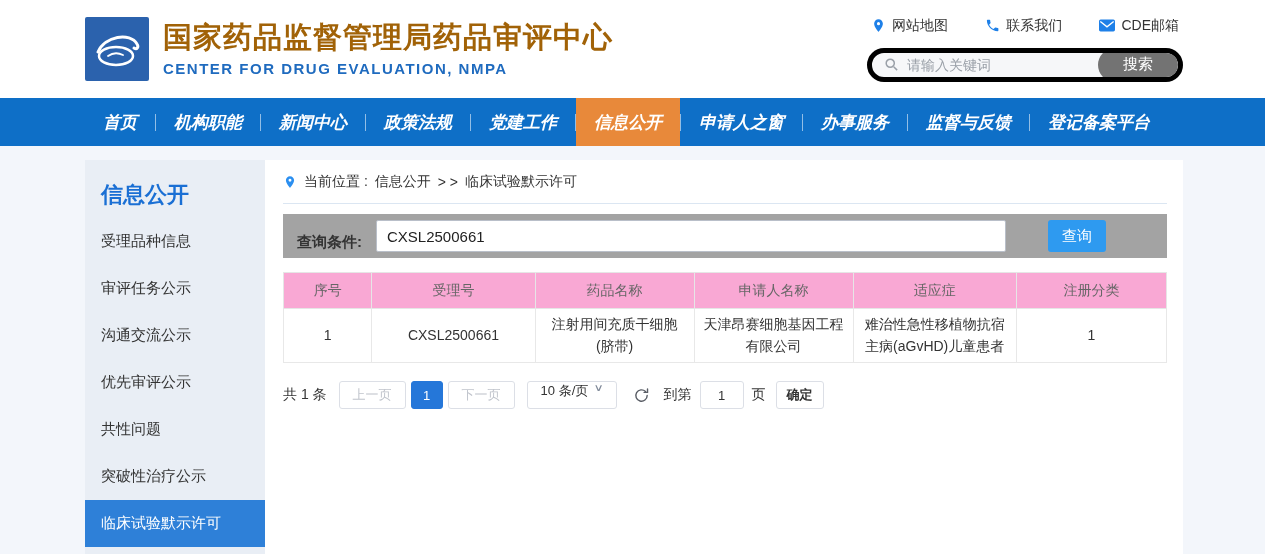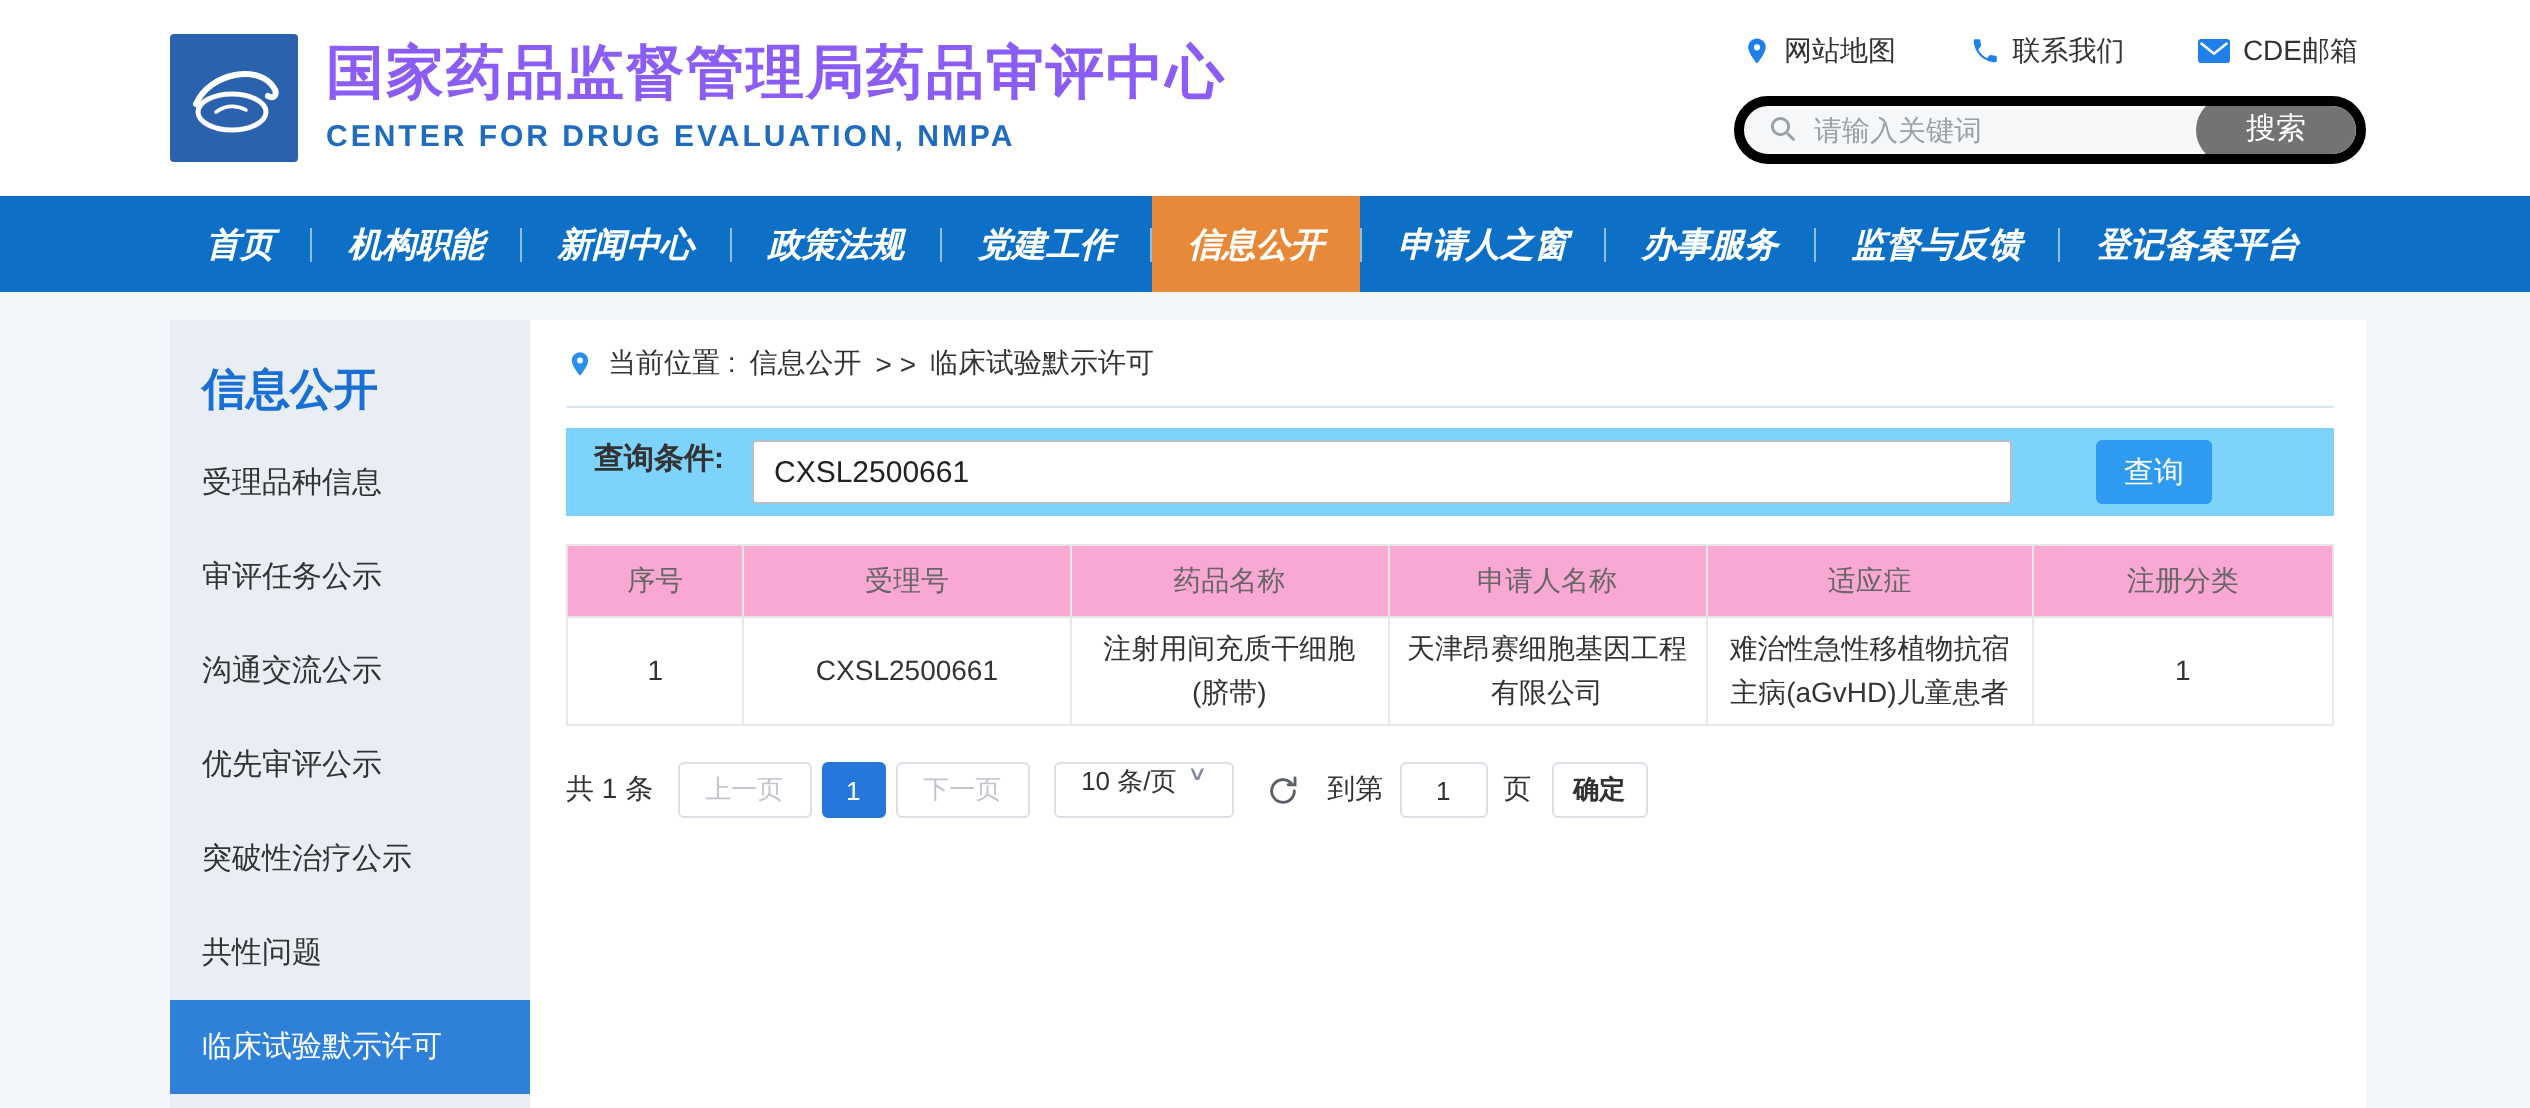--- a/index.html
+++ b/index.html
@@ -6,21 +6,21 @@
   html,body { width:1265px; height:554px; overflow:hidden; background:#f3f6fb;
     font-family:"Liberation Sans","DejaVu Sans",sans-serif; }
 
   
   .header { background:#fff; height:98px; }
   .header-inner { width:1098px; margin-left:85px; height:100%;
     display:flex; align-items:center; }
   .logo-block { display:flex; align-items:center; }
   .logo-square { width:64px; height:64px; flex-shrink:0; }
   .logo-text { margin-left:14px; }
-  .logo-title { font-size:29px; font-weight:bold; color:#8b5cf6; letter-spacing:1px; line-height:1.15; }
+  .logo-title { font-size:29px; font-weight:bold; color:#a16207; letter-spacing:1px; line-height:1.15; }
   .logo-subtitle { font-size:15px; font-weight:bold; color:#1f6bbf; letter-spacing:1.5px; margin-top:5px; }
   .header-right { margin-left:auto; width:316px; }
   .quick-links { display:flex; justify-content:space-between; padding:0 4px; margin-bottom:13px;gap:36px; }
   .quick-link { display:flex; align-items:center; gap:6px; font-size:14px; color:#333; cursor:pointer; }
   .search-pill { display:flex; align-items:center; height:34px; background:#f6f7f9;
     border:5px solid #000000; border-radius:17px; overflow:hidden; }
   .search-pill .mag { margin:0 8px 0 12px; display:flex; }
   .search-input { flex:1; min-width:0; border:none; outline:none; background:transparent;
     font-size:14px; color:#333; font-family:inherit; }
   .search-input::placeholder { color:#9aa0a8; }
@@ -41,22 +41,22 @@
   .sidebar { width:180px; background:#e9eef5; flex-shrink:0; }
   .sidebar-title { color:#1a6fd4; font-size:22px; font-weight:bold; padding:20px 16px 8px 16px; }
   .side-item { font-size:15px; color:#333; padding:14px 16px; cursor:pointer; }
   .side-item.active { background:#2e80d8; color:#fff; }
 
   .main { flex:1; padding:0 16px 0 18px; min-width:0; }
   .breadcrumb { display:flex; align-items:center; gap:7px; padding:13px 0 12px 0;
     border-bottom:1px solid #dbe6f2; font-size:14px; color:#333; }
   .crumb-link { cursor:pointer; }
 
-  .querybar { margin-top:10px; background:#7dd3fc; padding:6px 14px; height:44px;
-    display:flex; align-items:flex-start; }
+  .querybar { margin-top:10px; background:#a3a3a3; padding:6px 14px; height:44px;
+    display:flex; align-items:flex-end; }
   .query-label { font-size:15px; font-weight:bold; color:#333; margin-right:14px; white-space:nowrap; }
   .query-input { width:630px; height:32px; border:1px solid #b9bfc9; border-radius:2px;
     padding:0 10px; font-size:15px; color:#222; font-family:inherit; outline:none; background:#fff; }
   .query-btn { margin-left:42px; width:58px; height:32px; background:#2e9af0; color:#fff;
     border:none; border-radius:3px; font-size:15px; cursor:pointer; font-family:inherit; }
 
   table.results { width:100%; border-collapse:collapse; table-layout:fixed; margin-top:14px; }
   table.results th { background:#f9a8d4; border:1px solid #e6e6e6; height:36px;
     font-weight:normal; font-size:14px; color:#666; }
   table.results td { border:1px solid #e8e8e8; height:54px; text-align:center;
@@ -157,22 +157,22 @@
   </div>
 </nav>
 
 <div class="container">
   <aside class="sidebar">
     <div class="sidebar-title">信息公开</div>
     <div class="side-item">受理品种信息</div>
     <div class="side-item">审评任务公示</div>
     <div class="side-item">沟通交流公示</div>
     <div class="side-item">优先审评公示</div>
+    <div class="side-item">共性问题</div>
     <div class="side-item">突破性治疗公示</div>
-    <div class="side-item">共性问题</div>
     <div class="side-item active">临床试验默示许可</div>
     <div class="side-item">上市药品信息</div>
   </aside>
 
   <main class="main">
     <div class="breadcrumb">
       <svg width="14" height="14" viewBox="0 0 24 24" fill="#2b8ff0">
           <path d="M12 2C8.1 2 5 5.1 5 9c0 5.2 7 13 7 13s7-7.8 7-13c0-3.9-3.1-7-7-7zm0 9.5A2.5 2.5 0 1 1 12 6.5a2.5 2.5 0 0 1 0 5z"></path>
         </svg>
       <span>当前位置 :</span>

